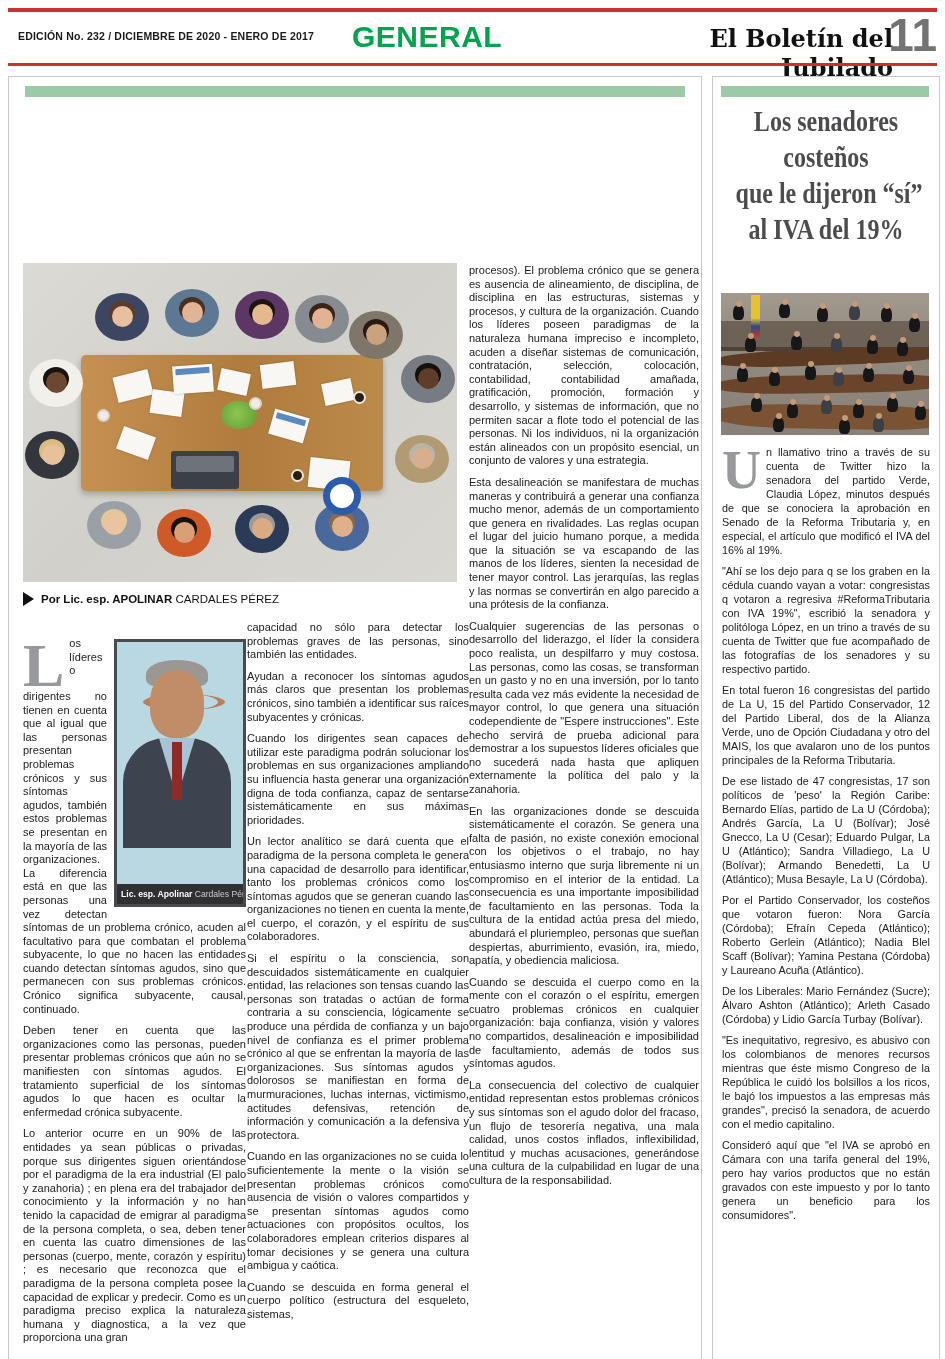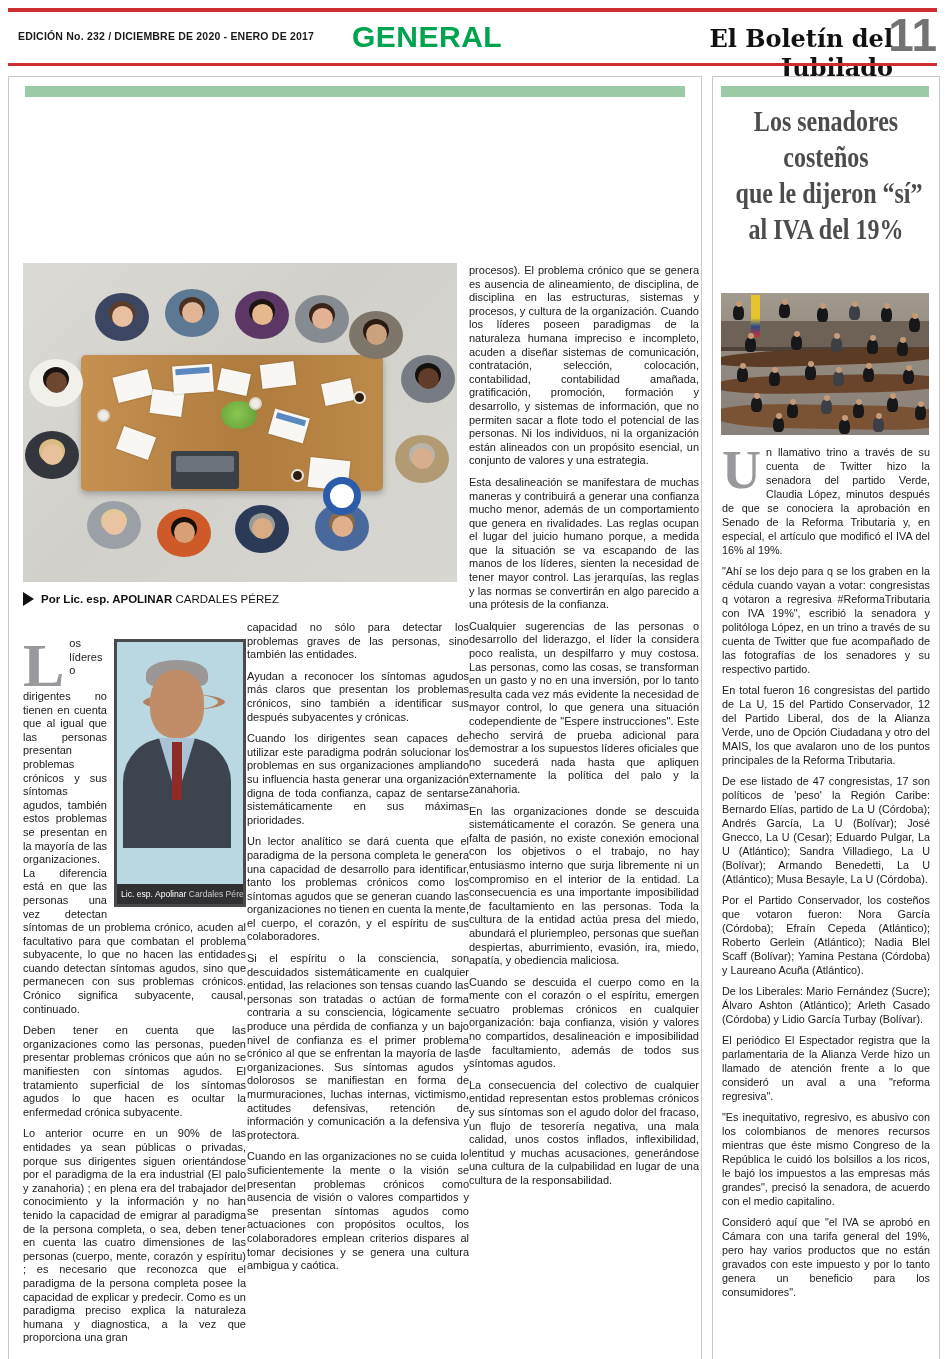--- a/index.html
+++ b/index.html
@@ -43,21 +43,21 @@
   .portrait{float:right;width:126px;height:262px;margin:2px 0 5px 7px;border:3px solid #4a4a4c;background:#b9d8e2;position:relative;overflow:hidden}
   .po-head{position:absolute;left:33px;top:28px;width:54px;height:68px;border-radius:46% 46% 42% 42%;background:#c18d69}
   .po-hair{position:absolute;left:29px;top:18px;width:62px;height:28px;border-radius:50% 50% 30% 30%;background:#9a9795}
   .po-ears{position:absolute;left:26px;top:52px;width:68px;height:16px;border-radius:50%;background:transparent;border-left:7px solid #b5815d;border-right:7px solid #b5815d}
   .po-suit{position:absolute;left:6px;top:96px;width:108px;height:110px;border-radius:40% 40% 0 0;background:#3d4450}
   .po-shirt{position:absolute;left:42px;top:96px;width:36px;height:60px;background:#a9c3d6;clip-path:polygon(0 0,100% 0,50% 100%)}
   .po-tie{position:absolute;left:55px;top:100px;width:10px;height:58px;background:#8e2b27}
   .po-caption{position:absolute;left:0;right:0;bottom:0;height:20px;background:#303032;color:#fff;
     font-size:8.6px;line-height:20px;padding:0 4px;white-space:nowrap}
   .po-caption .light{color:#c9cccf;font-weight:normal}
-  .po-caption b{font-weight:normal}
+  .po-caption b{font-weight:bold}
   
   .photo-main{position:absolute;left:14px;top:186px;width:434px;height:319px;overflow:hidden;
     background:linear-gradient(135deg,#dcdad5 0%,#d2d0cb 45%,#d9d7d2 100%)}
   .table{position:absolute;left:58px;top:92px;width:302px;height:136px;border-radius:5px;
     background:linear-gradient(90deg,#c59050 0%,#b07c3e 55%,#bc8a49 100%);box-shadow:0 3px 6px rgba(0,0,0,.25)}
   .person{position:absolute;width:54px;height:48px}
   .pbody{position:absolute;inset:0;border-radius:50%}
   .phair{position:absolute;left:14px;top:8px;width:26px;height:24px;border-radius:50%}
   .phead{position:absolute;left:17px;top:13px;width:21px;height:21px;border-radius:50%}
   .paper{position:absolute;background:#f8f7f3;box-shadow:0 0 2px rgba(0,0,0,.3)}
@@ -211,25 +211,26 @@
       <div class="po-tie"></div>
       <div class="po-caption"><b>Lic. esp. Apolinar</b><span class="light"> Cardales Pérez</span></div>
     </div>
     <p><span class="dropcap">L</span><span>os líderes o dirigentes no tienen en cuenta que al igual que las personas presentan problemas crónicos y sus síntomas agudos, también estos problemas se presentan en la mayoría de las organizaciones. La diferencia está en que las personas una vez detectan síntomas de un problema crónico, acuden al facultativo para que combatan el problema subyacente, lo que no hacen las entidades cuando detectan síntomas agudos, sino que permanecen con sus problemas crónicos. Crónico significa subyacente, causal, continuado.</span></p>
     <p>Deben tener en cuenta que las organizaciones como las personas, pueden presentar problemas crónicos que aún no se manifiesten con síntomas agudos. El tratamiento superficial de los síntomas agudos lo que hacen es ocultar la enfermedad crónica subyacente.</p>
     <p>Lo anterior ocurre en un 90% de las entidades ya sean públicas o privadas, porque sus dirigentes siguen orientándose por el paradigma de la era industrial (El palo y zanahoria) ; en plena era del trabajador del conocimiento y la información y no han tenido la capacidad de emigrar al paradigma de la persona completa, o sea, deben tener en cuenta las cuatro dimensiones de las personas (cuerpo, mente, corazón y espíritu) ; es necesario que reconozca que el paradigma de la persona completa posee la capacidad de explicar y predecir. Como es un paradigma preciso explica la naturaleza humana y diagnostica, a la vez que proporciona una gran</p>
   </div>
 
   <div class="col" style="left:238px;top:544px;width:222px;height:760px">
     <p>capacidad no sólo para detectar los problemas graves de las personas, sino también las entidades.</p>
-    <p>Ayudan a reconocer los síntomas agudos más claros que presentan los problemas crónicos, sino también a identificar sus después subyacentes y crónicas.</p>
+    <p>Ayudan a reconocer los síntomas agudos más claros que presentan los problemas crónicos, sino también a identificar sus raíces subyacentes y crónicas.</p>
     <p>Cuando los dirigentes sean capaces de utilizar este paradigma podrán solucionar los problemas en sus organizaciones ampliando su influencia hasta generar una organización digna de toda confianza, capaz de sentarse sistemáticamente en sus máximas prioridades.</p>
     <p>Un lector analítico se dará cuenta que el paradigma de la persona completa le genera una capacidad de desarrollo para identificar, tanto los problemas crónicos como los síntomas agudos que se generan cuando las organizaciones no tienen en cuenta la mente, el cuerpo, el corazón, y el espíritu de sus colaboradores.</p>
     <p>Si el espíritu o la consciencia, son descuidados sistemáticamente en cualquier entidad, las relaciones son tensas cuando las personas son tratadas o actúan de forma contraria a su consciencia, lógicamente se produce una pérdida de confianza y un bajo nivel de confianza es el primer problema crónico al que se enfrentan la mayoría de las organizaciones. Sus síntomas agudos y dolorosos se manifiestan en forma de murmuraciones, luchas internas, victimismo, actitudes defensivas, retención de información y comunicación a la defensiva y protectora.</p>
     <p>Cuando en las organizaciones no se cuida lo suficientemente la mente o la visión se presentan problemas crónicos como ausencia de visión o valores compartidos y se presentan síntomas agudos como actuaciones con propósitos ocultos, los colaboradores emplean criterios dispares al tomar decisiones y se genera una cultura ambigua y caótica.</p>
+    <p>Cuando se descuida en forma general el cuerpo político (estructura del esqueleto, sistemas,</p>
   </div>
 </div>
 
 <div class="artbox" id="side-box">
   <div class="greenbar" style="left:8px;width:208px;top:9px"></div>
 
   <div class="side-headline">
     <div class="hl">Los senadores</div>
     <div class="hl">costeños</div>
     <div class="hl">que le dijeron “sí”</div>
@@ -270,17 +271,16 @@
     <div class="fig lite" style="left:152px;top:124px"></div>
   </div>
 
   <div class="col side-text" style="left:9px;top:368px;width:208px;height:908px">
     <p><span class="dropcap" style="font-size:54px;line-height:44px">U</span><span>n llamativo trino a través de su cuenta de Twitter hizo la senadora del partido Verde, Claudia López, minutos después de que se conociera la aprobación en Senado de la Reforma Tributaria y, en especial, el artículo que modificó el IVA del 16% al 19%.</span></p>
     <p>"Ahí se los dejo para q se los graben en la cédula cuando vayan a votar: congresistas q votaron a regresiva #ReformaTributaria con IVA 19%", escribió la senadora y politóloga López, en un trino a través de su cuenta de Twitter que fue acompañado de las fotografías de los senadores y su respectivo partido.</p>
     <p>En total fueron 16 congresistas del partido de La U, 15 del Partido Conservador, 12 del Partido Liberal, dos de la Alianza Verde, uno de Opción Ciudadana y otro del MAIS, los que avalaron uno de los puntos principales de la Reforma Tributaria.</p>
     <p>De ese listado de 47 congresistas, 17 son políticos de 'peso' la Región Caribe: Bernardo Elías, partido de La U (Córdoba); Andrés García, La U (Bolívar); José Gnecco, La U (Cesar); Eduardo Pulgar, La U (Atlántico); Sandra Villadiego, La U (Bolívar); Armando Benedetti, La U (Atlántico); Musa Besayle, La U (Córdoba).</p>
     <p>Por el Partido Conservador, los costeños que votaron fueron: Nora García (Córdoba); Efraín Cepeda (Atlántico); Roberto Gerlein (Atlántico); Nadia Blel Scaff (Bolívar); Yamina Pestana (Córdoba) y Laureano Acuña (Atlántico).</p>
     <p>De los Liberales: Mario Fernández (Sucre); Álvaro Ashton (Atlántico); Arleth Casado (Córdoba) y Lidio García Turbay (Bolívar).</p>
-    <p>El periódico El Espectador registra que la parlamentaria de la Alianza Verde hizo un llamado de atención frente a lo que consideró un aval a una "reforma regresiva".</p>
     <p>"Es inequitativo, regresivo, es abusivo con los colombianos de menores recursos mientras que éste mismo Congreso de la República le cuidó los bolsillos a los ricos, le bajó los impuestos a las empresas más grandes", precisó la senadora, de acuerdo con el medio capitalino.</p>
     <p>Consideró aquí que "el IVA se aprobó en Cámara con una tarifa general del 19%, pero hay varios productos que no están gravados con este impuesto y por lo tanto genera un beneficio para los consumidores".</p>
   </div>
 </div>
 
 </body></html>

